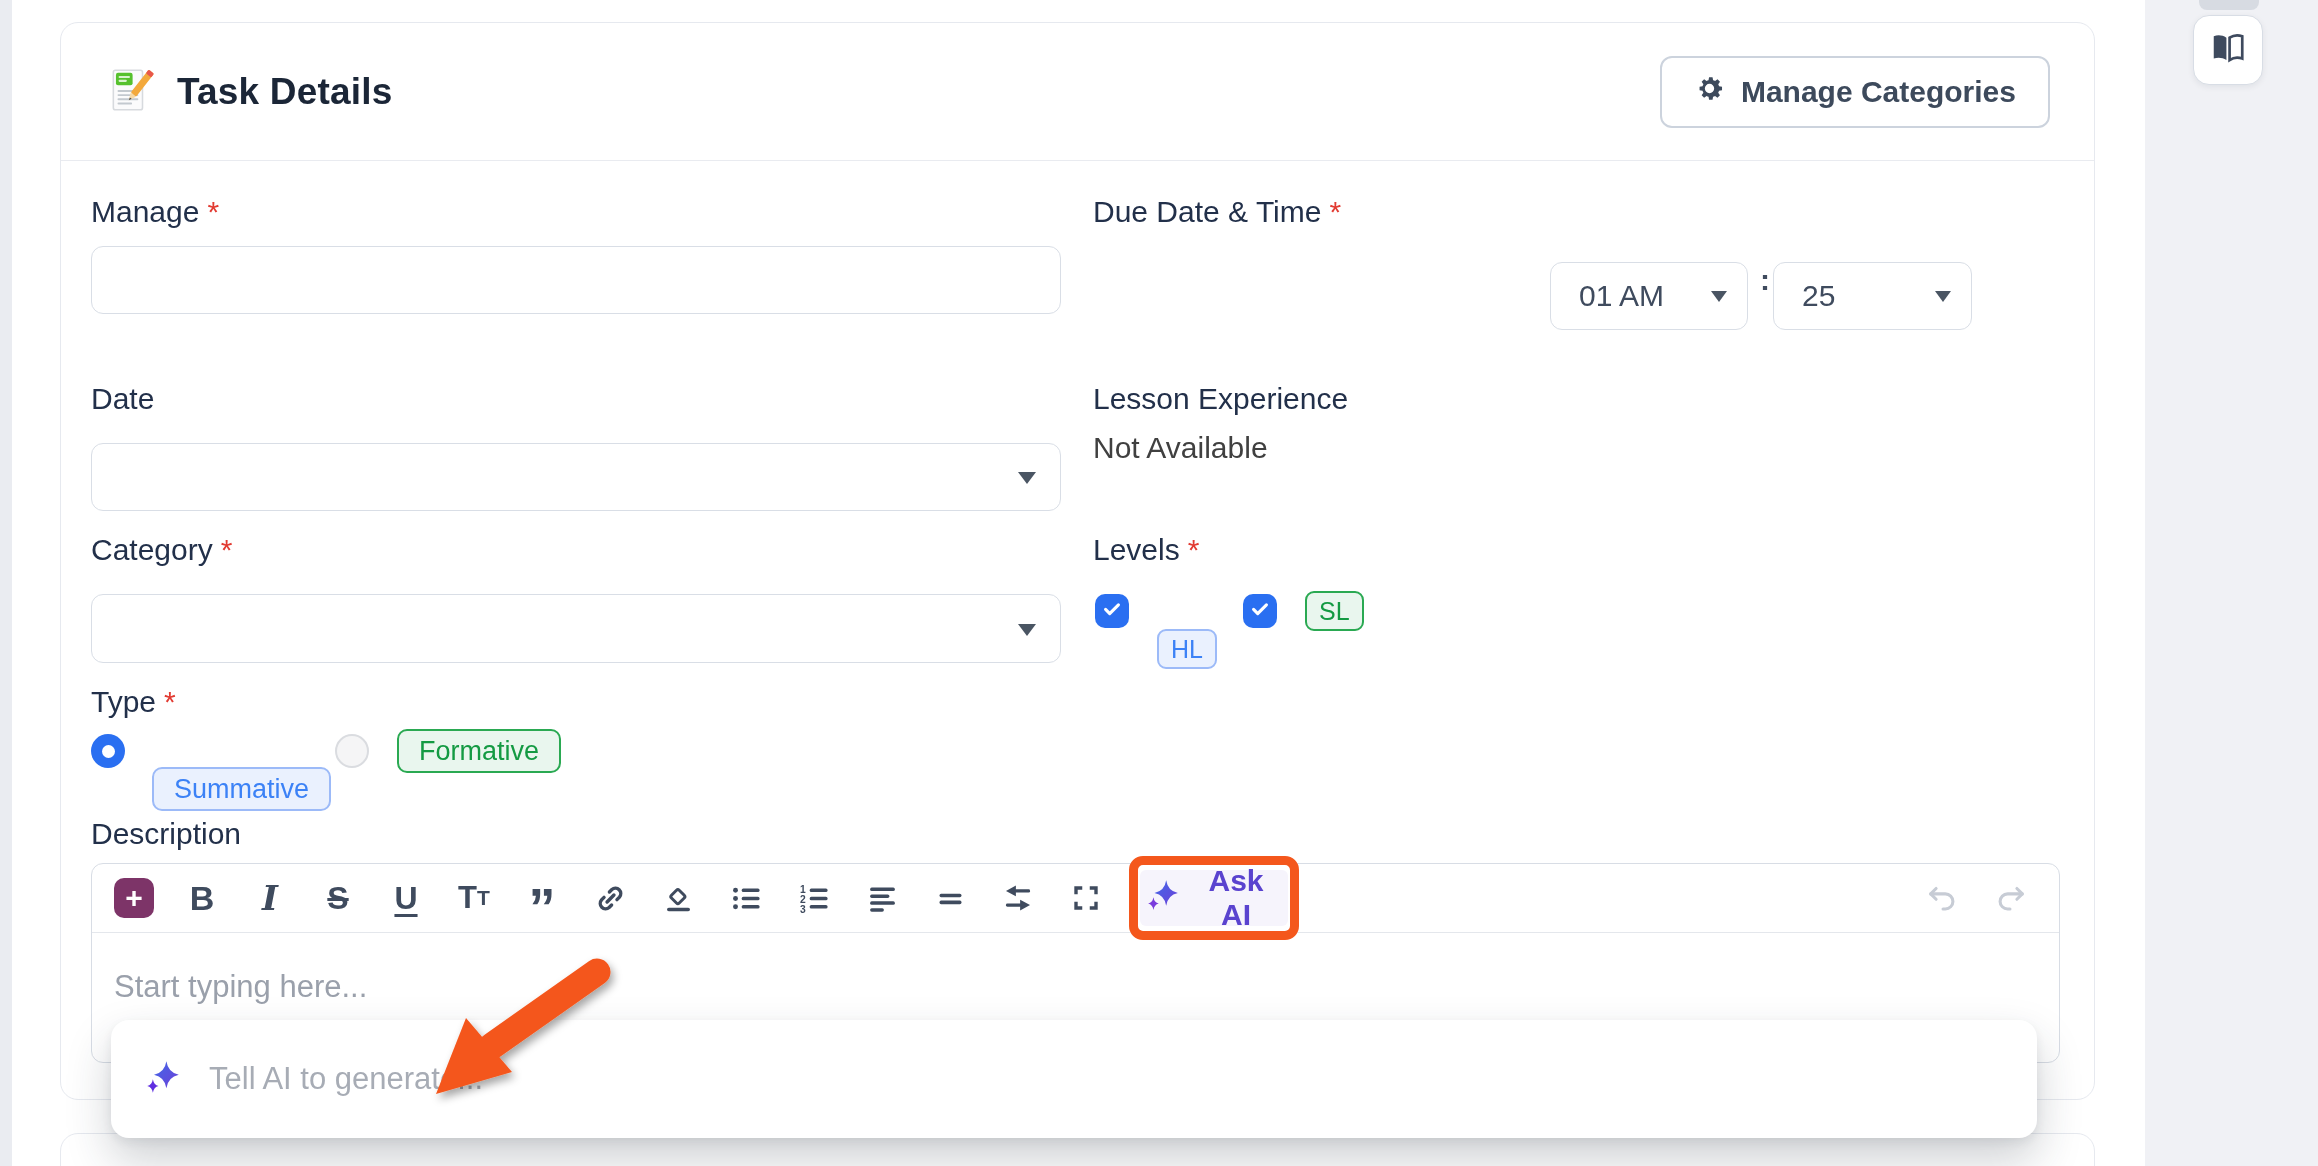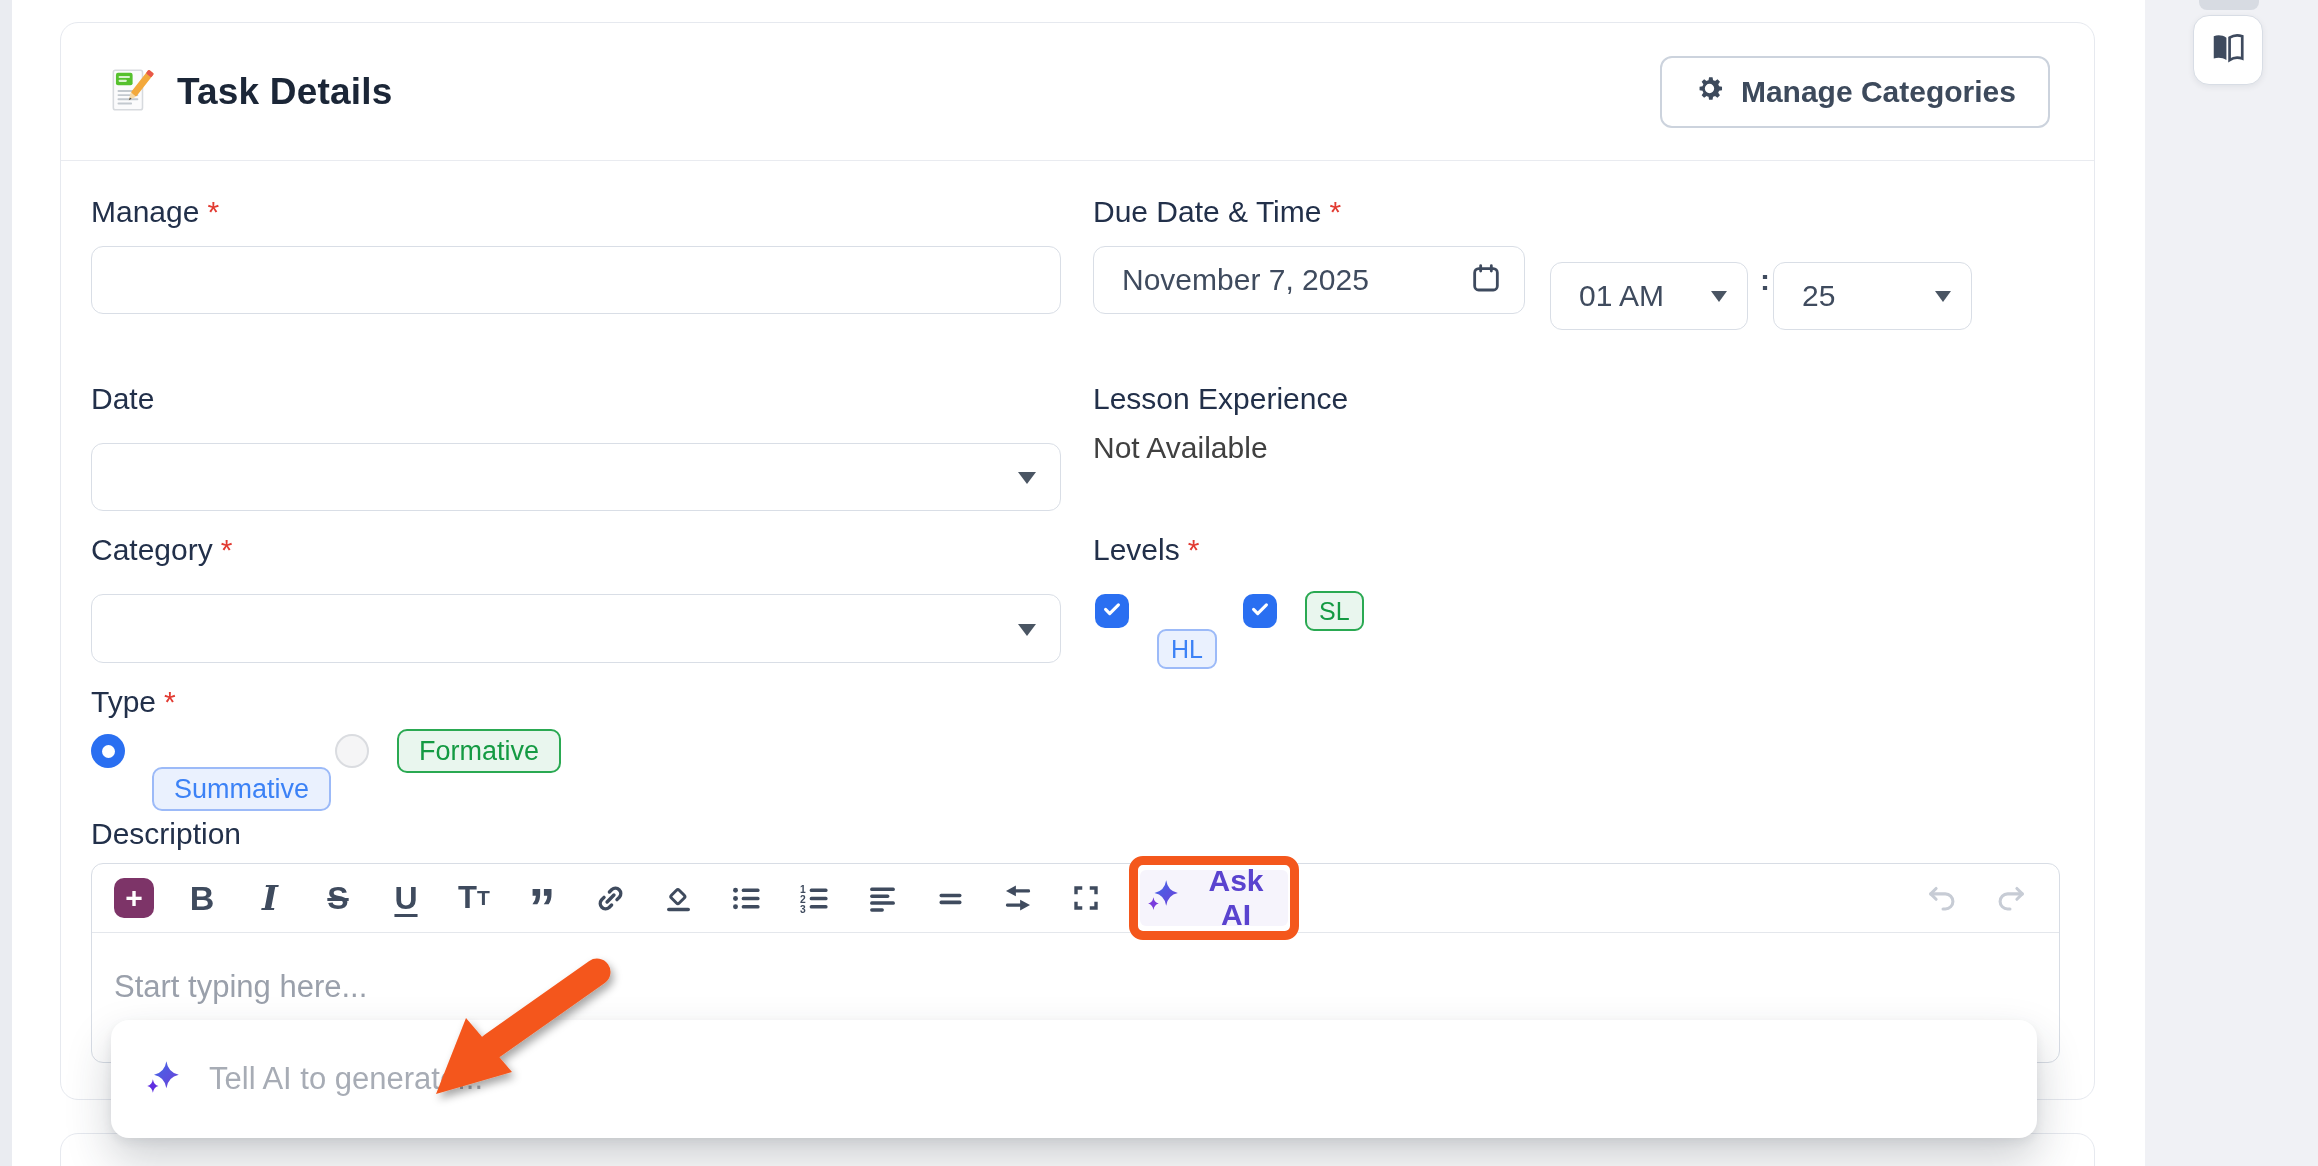--- a/index.html
+++ b/index.html
@@ -137,29 +137,20 @@
         </svg>
       </span>
       <span>Manage Categories</span>
     </button>
   </div>
 
   <div class="label" style="left:30px;top:172px"><span>Manage</span><span class="req">*</span></div>
   <div class="input-box" style="left:30px;top:223px;width:970px"></div>
 
   <div class="label" style="left:1032px;top:172px"><span>Due Date &amp; Time</span><span class="req">*</span></div>
-  <div class="input-box" style="left:1032px;top:223px;width:432px">
-    <span class="field-text">November 7, 2025</span>
-    <span style="position:absolute;right:22px;top:50%;transform:translateY(-50%)">
-      <svg viewBox="0 0 24 24" width="32" height="32" fill="none" stroke="#3e4a5e" stroke-width="2.1">
-        <rect x="3.5" y="5" width="17" height="16" rx="3"></rect>
-        <path d="M8 2.8v4M16 2.8v4" stroke-linecap="round"></path>
-      </svg>
-    </span>
-  </div>
   <div class="select-box" style="left:1489px;top:223px;width:198px">
     <span class="field-text">01 AM</span>
     <span class="caret" style="right:20px;border-left-width:8px;border-right-width:8px;border-top-width:11px"></span>
   </div>
   <div class="static-value" style="left:1699px;top:240px;font-weight:700;color:#3f4b5e">:</div>
   <div class="select-box" style="left:1712px;top:223px;width:199px">
     <span class="field-text">25</span>
     <span class="caret" style="right:20px;border-left-width:8px;border-right-width:8px;border-top-width:11px"></span>
   </div>
 

